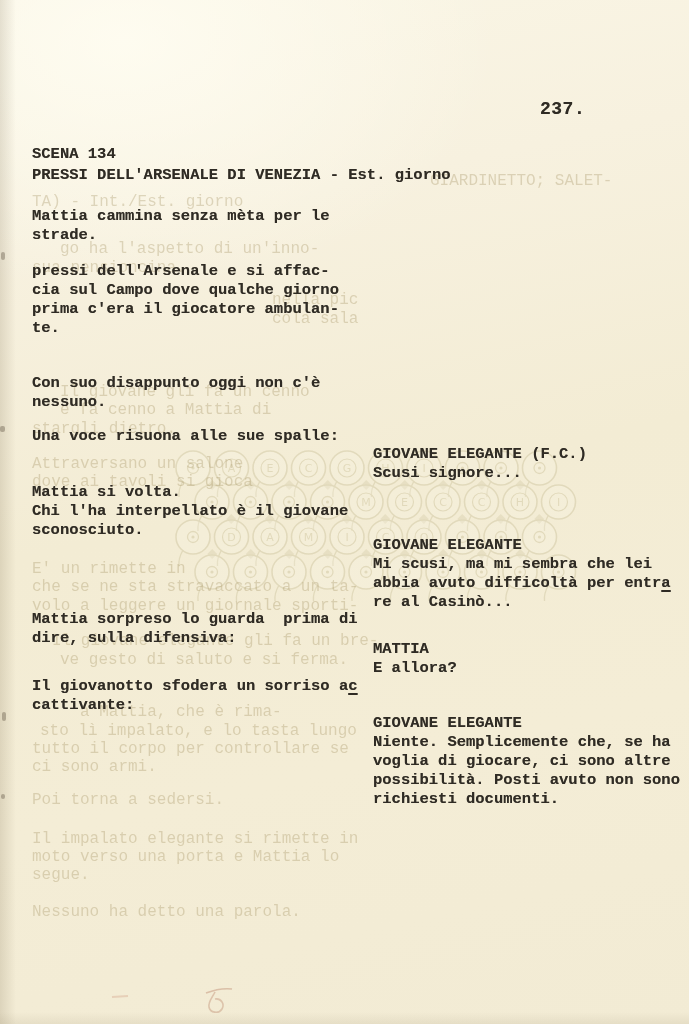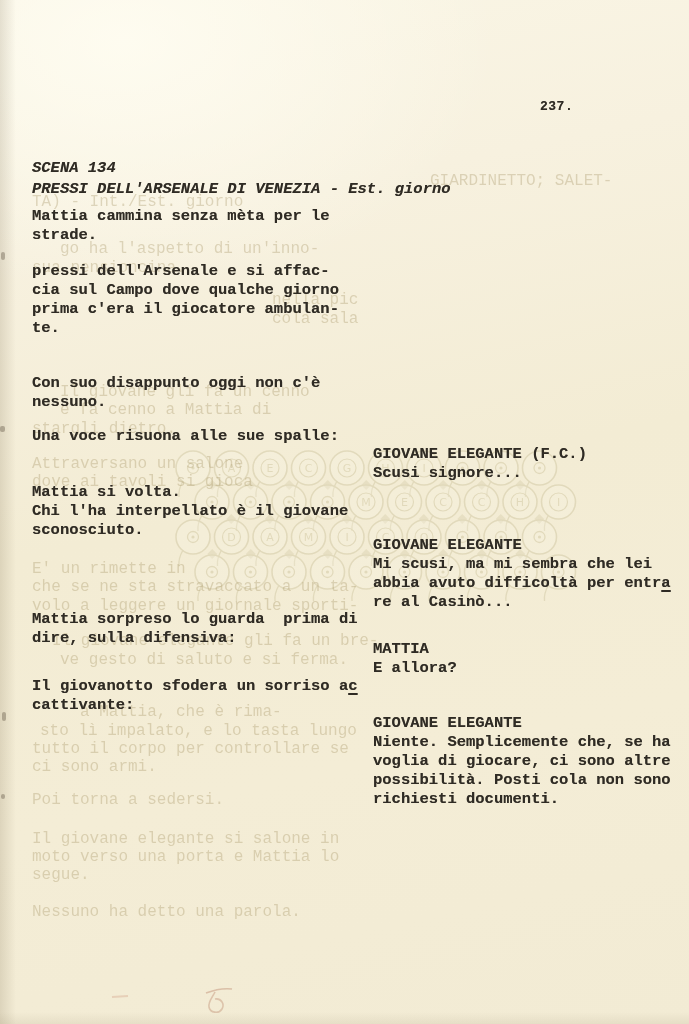--- a/index.html
+++ b/index.html
@@ -12,21 +12,21 @@
       radial-gradient(ellipse 620px 420px at 18% 4%, rgba(255,253,242,.85) 0%, rgba(255,253,242,0) 60%),
       linear-gradient(168deg,#faf6e6 0%,#f7f1df 22%,#f3ecd4 48%,#f4edd6 72%,#f2ebd4 100%);
     font-family:"Liberation Mono","DejaVu Sans Mono",monospace;
   }
   .edge-left{position:absolute;left:0;top:0;bottom:0;width:16px;
     background:linear-gradient(to right,rgba(108,92,62,.17),rgba(108,92,62,0));}
   .edge-bottom{position:absolute;left:0;right:0;bottom:0;height:12px;
     background:linear-gradient(to top,rgba(120,104,72,.10),rgba(120,104,72,0));}
   .speck{position:absolute;background:#5d5140;opacity:.38;border-radius:2px;filter:blur(.6px);}
   .page-number{position:absolute;left:540px;top:99px;
-    font-size:13px;font-weight:700;color:#2f2b24;letter-spacing:.5px;
+    font-size:18px;font-weight:700;color:#2f2b24;letter-spacing:.5px;
     text-shadow:0 0 .6px rgba(47,43,36,.55);}
   .block{position:absolute;font-size:15.5px;line-height:19px;font-weight:700;
     color:#2f2b24;white-space:pre;
     text-shadow:0 0 .6px rgba(47,43,36,.5);}
   .block.scene-heading{line-height:21px;}
   .u{text-decoration:underline;text-underline-offset:3px;text-decoration-thickness:1.5px;}
   .ghost{position:absolute;font-size:16px;line-height:19px;font-weight:400;
     color:#9d8a58;opacity:.30;white-space:pre;filter:blur(.45px);}
   #wm{position:absolute;left:0;top:0;pointer-events:none;}
   #pencil{position:absolute;left:0;top:0;pointer-events:none;}
@@ -241,39 +241,39 @@
       <div class="ghost" style="left: 32px; top: 560px;">E' un rimette in</div>
       <div class="ghost" style="left: 32px; top: 578px;">che se ne sta stravaccato a un ta-</div>
       <div class="ghost" style="left: 32px; top: 597px;">volo a leggere un giornale sporti-</div>
       <div class="ghost" style="left: 52px; top: 632px;">Il giovane elegante gli fa un bre-</div>
       <div class="ghost" style="left: 60px; top: 651px;">ve gesto di saluto e si ferma.</div>
       <div class="ghost" style="left: 80px; top: 703px; text-align: right;">a Mattia, che è rima-</div>
       <div class="ghost" style="left: 40px; top: 722px;">sto lì impalato, e lo tasta lungo</div>
       <div class="ghost" style="left: 32px; top: 740px;">tutto il corpo per controllare se</div>
       <div class="ghost" style="left: 32px; top: 758px;">ci sono armi.</div>
       <div class="ghost" style="left: 32px; top: 791px;">Poi torna a sedersi.</div>
-      <div class="ghost" style="left: 32px; top: 830px;">Il giovane elegante si salone in</div>
+      <div class="ghost" style="left: 32px; top: 830px;">Il impalato elegante si rimette in</div>
       <div class="ghost" style="left: 32px; top: 848px;">moto verso una porta e Mattia lo</div>
       <div class="ghost" style="left: 32px; top: 866px;">segue.</div>
       <div class="ghost" style="left: 32px; top: 903px;">Nessuno ha detto una parola.</div>
     </div>
 
   <div id="text-layer">
-      <div class="block scene-heading" style="left: 32px; top: 158px; font-style: italic;"><div><span>SCENA 134</span></div><div><span>PRESSI DELL'ARSENALE DI VENEZIA - Est. giorno</span></div></div>
+      <div class="block scene-heading" style="left: 32px; top: 144px;"><div><span>SCENA 134</span></div><div><span>PRESSI DELL'ARSENALE DI VENEZIA - Est. giorno</span></div></div>
       <div class="block action" style="left: 32px; top: 207px;"><div><span>Mattia cammina senza mèta per le</span></div><div><span>strade.</span></div></div>
       <div class="block action" style="left: 32px; top: 262px;"><div><span>pressi dell'Arsenale e si affac-</span></div><div><span>cia sul Campo dove qualche giorno</span></div><div><span>prima c'era il giocatore ambulan-</span></div><div><span>te.</span></div></div>
       <div class="block action" style="left: 32px; top: 374px;"><div><span>Con suo disappunto oggi non c'è</span></div><div><span>nessuno.</span></div></div>
       <div class="block action" style="left: 32px; top: 427px;"><div><span>Una voce risuona alle sue spalle:</span></div></div>
       <div class="block dialogue" style="left: 373px; top: 445px;"><div><span>GIOVANE ELEGANTE (F.C.)</span></div><div><span>Scusi signore...</span></div></div>
       <div class="block action" style="left: 32px; top: 483px;"><div><span>Mattia si volta.</span></div><div><span>Chi l'ha interpellato è il giovane</span></div><div><span>sconosciuto.</span></div></div>
       <div class="block dialogue" style="left: 373px; top: 536px;"><div><span>GIOVANE ELEGANTE</span></div><div><span>Mi scusi, ma mi sembra che lei</span></div><div><span>abbia avuto difficoltà per entr</span><span class="u">a</span></div><div><span>re al Casinò...</span></div></div>
       <div class="block action" style="left: 32px; top: 610px;"><div><span>Mattia sorpreso lo guarda  prima di</span></div><div><span>dire, sulla difensiva:</span></div></div>
       <div class="block dialogue" style="left: 373px; top: 640px;"><div><span>MATTIA</span></div><div><span>E allora?</span></div></div>
       <div class="block action" style="left: 32px; top: 677px;"><div><span>Il giovanotto sfodera un sorriso a</span><span class="u">c</span></div><div><span>cattivante:</span></div></div>
-      <div class="block dialogue" style="left: 373px; top: 714px;"><div><span>GIOVANE ELEGANTE</span></div><div><span>Niente. Semplicemente che, se ha</span></div><div><span>voglia di giocare, ci sono altre</span></div><div><span>possibilità. Posti cola non sono</span></div><div><span>richiesti documenti.</span></div></div>
+      <div class="block dialogue" style="left: 373px; top: 714px;"><div><span>GIOVANE ELEGANTE</span></div><div><span>Niente. Semplicemente che, se ha</span></div><div><span>voglia di giocare, ci sono altre</span></div><div><span>possibilità. Posti avuto non sono</span></div><div><span>richiesti documenti.</span></div></div>
     </div>
 
   <div class="page-number">237.</div>
 
   <svg id="pencil" width="689" height="1024">
     <path d="M206,993 C214,990 224,988 232,989" fill="none" stroke="#c79b82" stroke-width="1.6" opacity="0.55"></path>
     <path d="M215,992 C212,998 208,1002 209,1007 C210,1013 219,1014 222,1009 C225,1004 221,998 215,999" fill="none" stroke="#c79b82" stroke-width="1.6" opacity="0.5"></path>
     <path d="M112,997 L128,996" fill="none" stroke="#dcb49c" stroke-width="2" opacity="0.5"></path>
   </svg>
 

